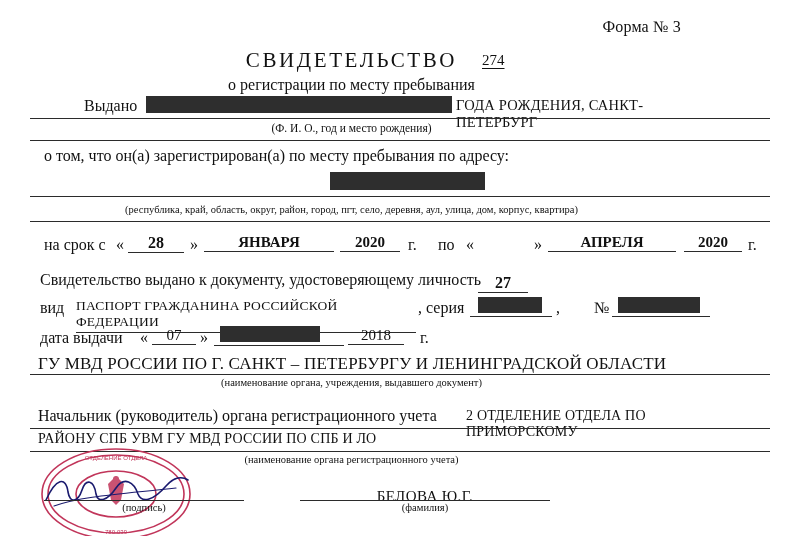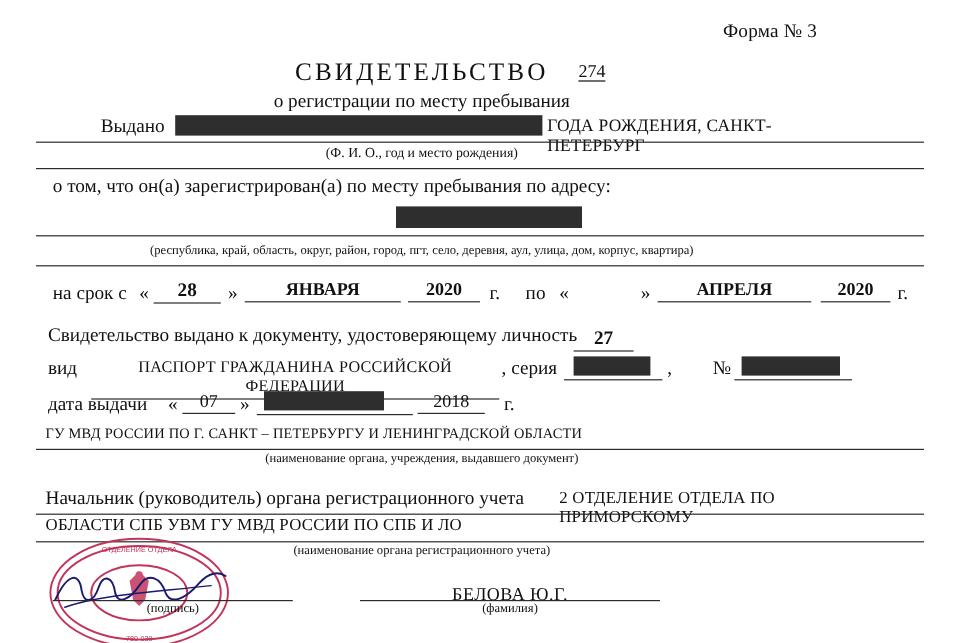--- a/index.html
+++ b/index.html
@@ -127,46 +127,46 @@
   <div class="abs row-label" style="left:466px; top:236px;">«</div>
   <div class="abs uline" style="left:478px; top:234px; width:50px; font-size:16px; font-weight:bold;margin-top:40px;">27</div>
   <div class="abs row-label" style="left:534px; top:236px;">»</div>
   <div class="abs uline" style="left:548px; top:234px; width:128px; font-size:15px; font-weight:bold;">АПРЕЛЯ</div>
   <div class="abs uline" style="left:684px; top:234px; width:58px; font-size:15px; font-weight:bold;">2020</div>
   <div class="abs row-label" style="left:748px; top:236px;">г.</div>
 
   <div class="abs lbl" style="left:40px; top:271px;">Свидетельство выдано к документу, удостоверяющему личность</div>
 
   <div class="abs lbl" style="left:40px; top:299px;">вид</div>
-  <div class="abs" style="left:76px; top:298px; width:340px; font-size:13.5px; border-bottom:1px solid #2b2b2b; text-align:center; letter-spacing:0.2px; padding-bottom:2px;">ПАСПОРТ ГРАЖДАНИНА РОССИЙСКОЙ ФЕДЕРАЦИИ</div>
+  <div class="abs" style="left:76px; top:298px; width:340px; font-size:13.5px; border-bottom:1px solid #2b2b2b; text-align:left; letter-spacing:0.2px; padding-bottom:2px;">ПАСПОРТ ГРАЖДАНИНА РОССИЙСКОЙ ФЕДЕРАЦИИ</div>
   <div class="abs lbl" style="left:418px; top:299px;">, серия</div>
   <div class="abs redact" style="left:478px; top:297px; width:64px; height:16px;"></div>
   <div class="abs rule" style="left:470px; top:316px; width:82px;"></div>
   <div class="abs lbl" style="left:556px; top:299px;">,</div>
   <div class="abs lbl" style="left:594px; top:299px;">№</div>
   <div class="abs redact" style="left:618px; top:297px; width:82px; height:16px;"></div>
   <div class="abs rule" style="left:612px; top:316px; width:98px;"></div>
 
   <div class="abs lbl" style="left:40px; top:329px;">дата выдачи</div>
   <div class="abs lbl" style="left:140px; top:329px;">«</div>
   <div class="abs uline" style="left:152px; top:327px; width:44px; font-size:15px;">07</div>
   <div class="abs lbl" style="left:200px; top:329px;">»</div>
   <div class="abs redact" style="left:220px; top:326px; width:100px; height:16px;"></div>
   <div class="abs rule" style="left:214px; top:345px; width:130px;"></div>
   <div class="abs uline" style="left:348px; top:327px; width:56px; font-size:15px;">2018</div>
   <div class="abs lbl" style="left:420px; top:329px;">г.</div>
 
-  <div class="abs" style="left:38px; top:354px; font-size:12px; letter-spacing:0.2px;text-align:center;">ГУ  МВД  РОССИИ  ПО  Г. САНКТ – ПЕТЕРБУРГУ  И  ЛЕНИНГРАДСКОЙ ОБЛАСТИ</div>
+  <div class="abs" style="left:38px; top:354px; font-size:17px; letter-spacing:0.2px;text-align:center;">ГУ  МВД  РОССИИ  ПО  Г. САНКТ – ПЕТЕРБУРГУ  И  ЛЕНИНГРАДСКОЙ ОБЛАСТИ</div>
   <div class="abs rule" style="left:30px; top:374px; width:740px;"></div>
   <div class="abs lbl" style="left:38px; top:407px;">Начальник (руководитель) органа регистрационного учета</div>
 
   <div class="abs tiny-center" style="top:377px;">(наименование органа, учреждения, выдавшего документ)</div>
   <div class="abs" style="left:466px; top:408px; font-size:14px; letter-spacing:0.2px;">2 ОТДЕЛЕНИЕ ОТДЕЛА  ПО ПРИМОРСКОМУ</div>
   <div class="abs rule" style="left:30px; top:428px; width:740px;"></div>
-  <div class="abs" style="left:38px; top:431px; font-size:14px; letter-spacing:0.2px;">ОБЛАСТИ СПБ УВМ  ГУ  МВД  РОССИИ  ПО СПБ  И  ЛО</div>
+  <div class="abs" style="left:38px; top:431px; font-size:14px; letter-spacing:0.2px;">РАЙОНУ СПБ УВМ  ГУ  МВД  РОССИИ  ПО СПБ  И  ЛО</div>
   <div class="abs rule" style="left:30px; top:451px; width:740px;"></div>
   <div class="abs tiny-center" style="top:454px;">(наименование органа регистрационного учета)</div>
 
   <div class="abs stamp">
     <svg width="180" height="94" viewBox="0 0 180 94" xmlns="http://www.w3.org/2000/svg">
       <g stroke="#c1355a" fill="none" stroke-width="1.6">
         <ellipse cx="88" cy="48" rx="74" ry="45"></ellipse>
         <ellipse cx="88" cy="48" rx="68" ry="39"></ellipse>
         <ellipse cx="88" cy="48" rx="40" ry="23"></ellipse>
       </g>

